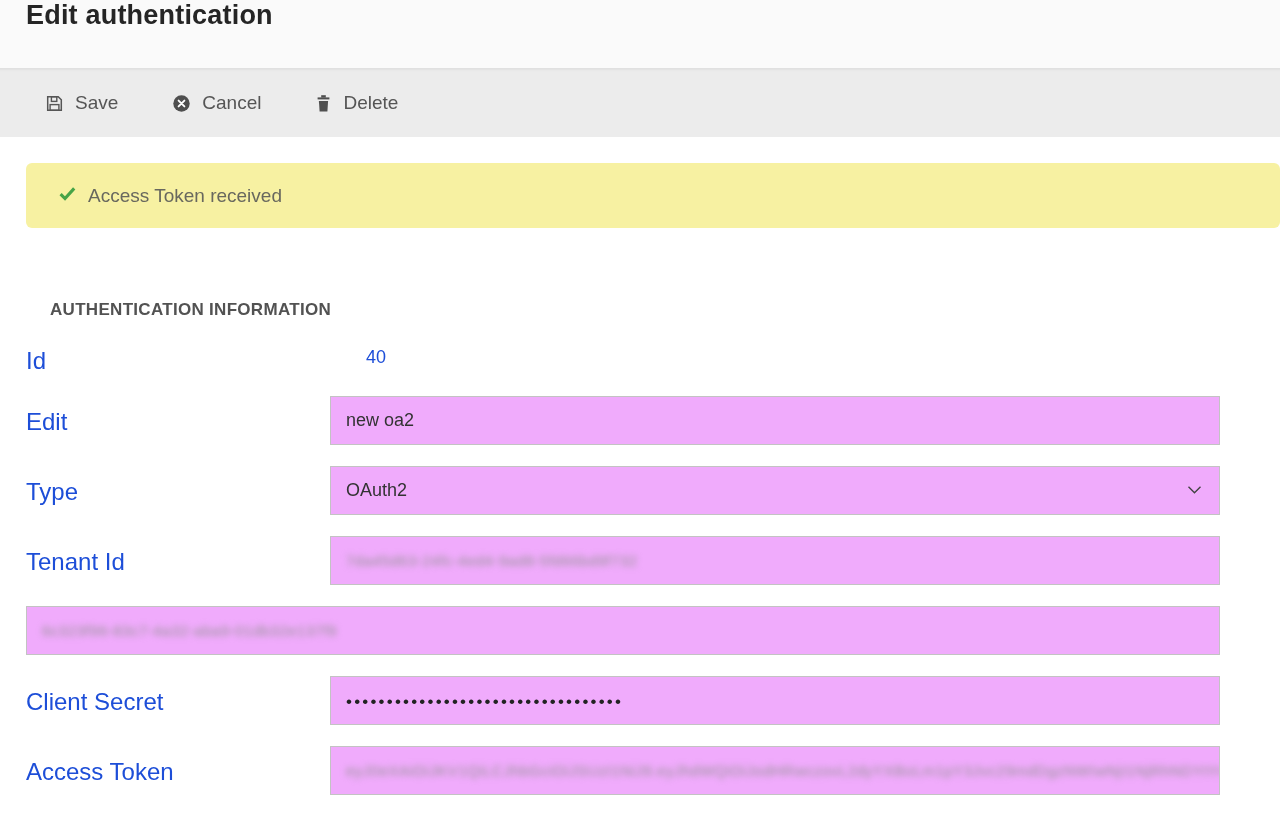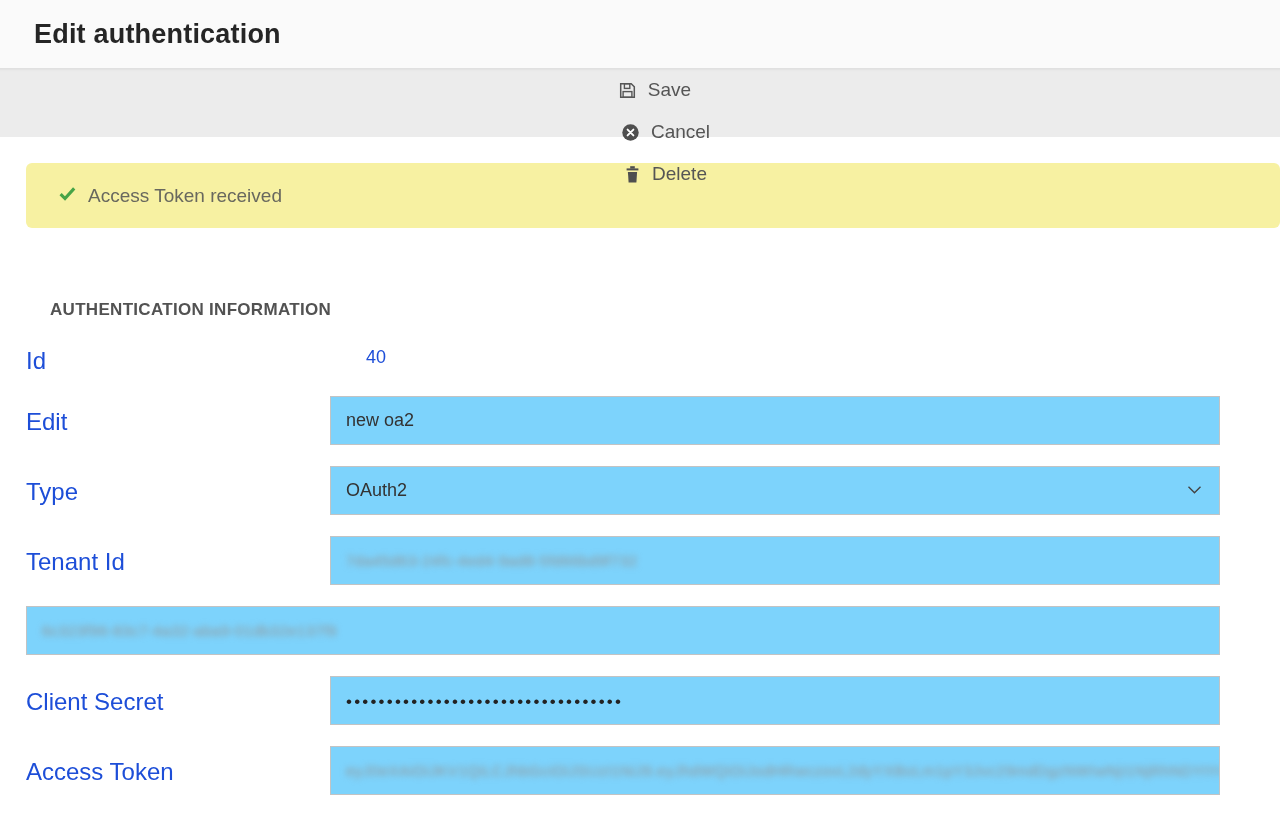--- a/index.html
+++ b/index.html
@@ -8,40 +8,39 @@
     background: #ffffff;
     font-family: "Liberation Sans", "DejaVu Sans", sans-serif;
   }
   body { height: 822px; overflow: hidden; }
 
   
   .header {
     height: 68px;
     background: #fafafa;
     display: flex;
-    align-items: center;
-    padding-left: 34px;
+    align-items: flex-start;
+    padding-left: 26px;
   }
   .page-title {
     font-size: 27px;
     font-weight: 600;
     color: #252525;
     letter-spacing: 0.2px;
   }
 
   
   .toolbar {
     height: 69px;
     background: #ececec;
     border-top: 1px solid #e0e0e0;
     box-shadow: inset 0 3px 3px -3px rgba(0,0,0,0.10);
     display: flex;
     align-items: center;
     padding-left: 29px;
-    flex-direction: column;
   }
   .tbtn {
     display: flex;
     align-items: center;
     gap: 11px;
     padding: 10px 16px;
     font-size: 19px;
     color: #555555;
     cursor: pointer;
     background: transparent;
@@ -97,21 +96,21 @@
   .fvalue {
     font-size: 18px;
     color: #1d4ed8;
     padding-top: 0;
     margin-left: 36px;
   }
   .textbox {
     flex: 1;
     height: 49px;
     border: 1px solid #c3c3c3;
-    background: #7dd3fc;
+    background: #f0abfc;
     display: flex;
     align-items: center;
     padding: 16px 15px;
     font-size: 18px;
     color: #333333;
     overflow: hidden;
     position: relative;
   }
   .selectbox { cursor: pointer; }
   .selectbox .chev {

